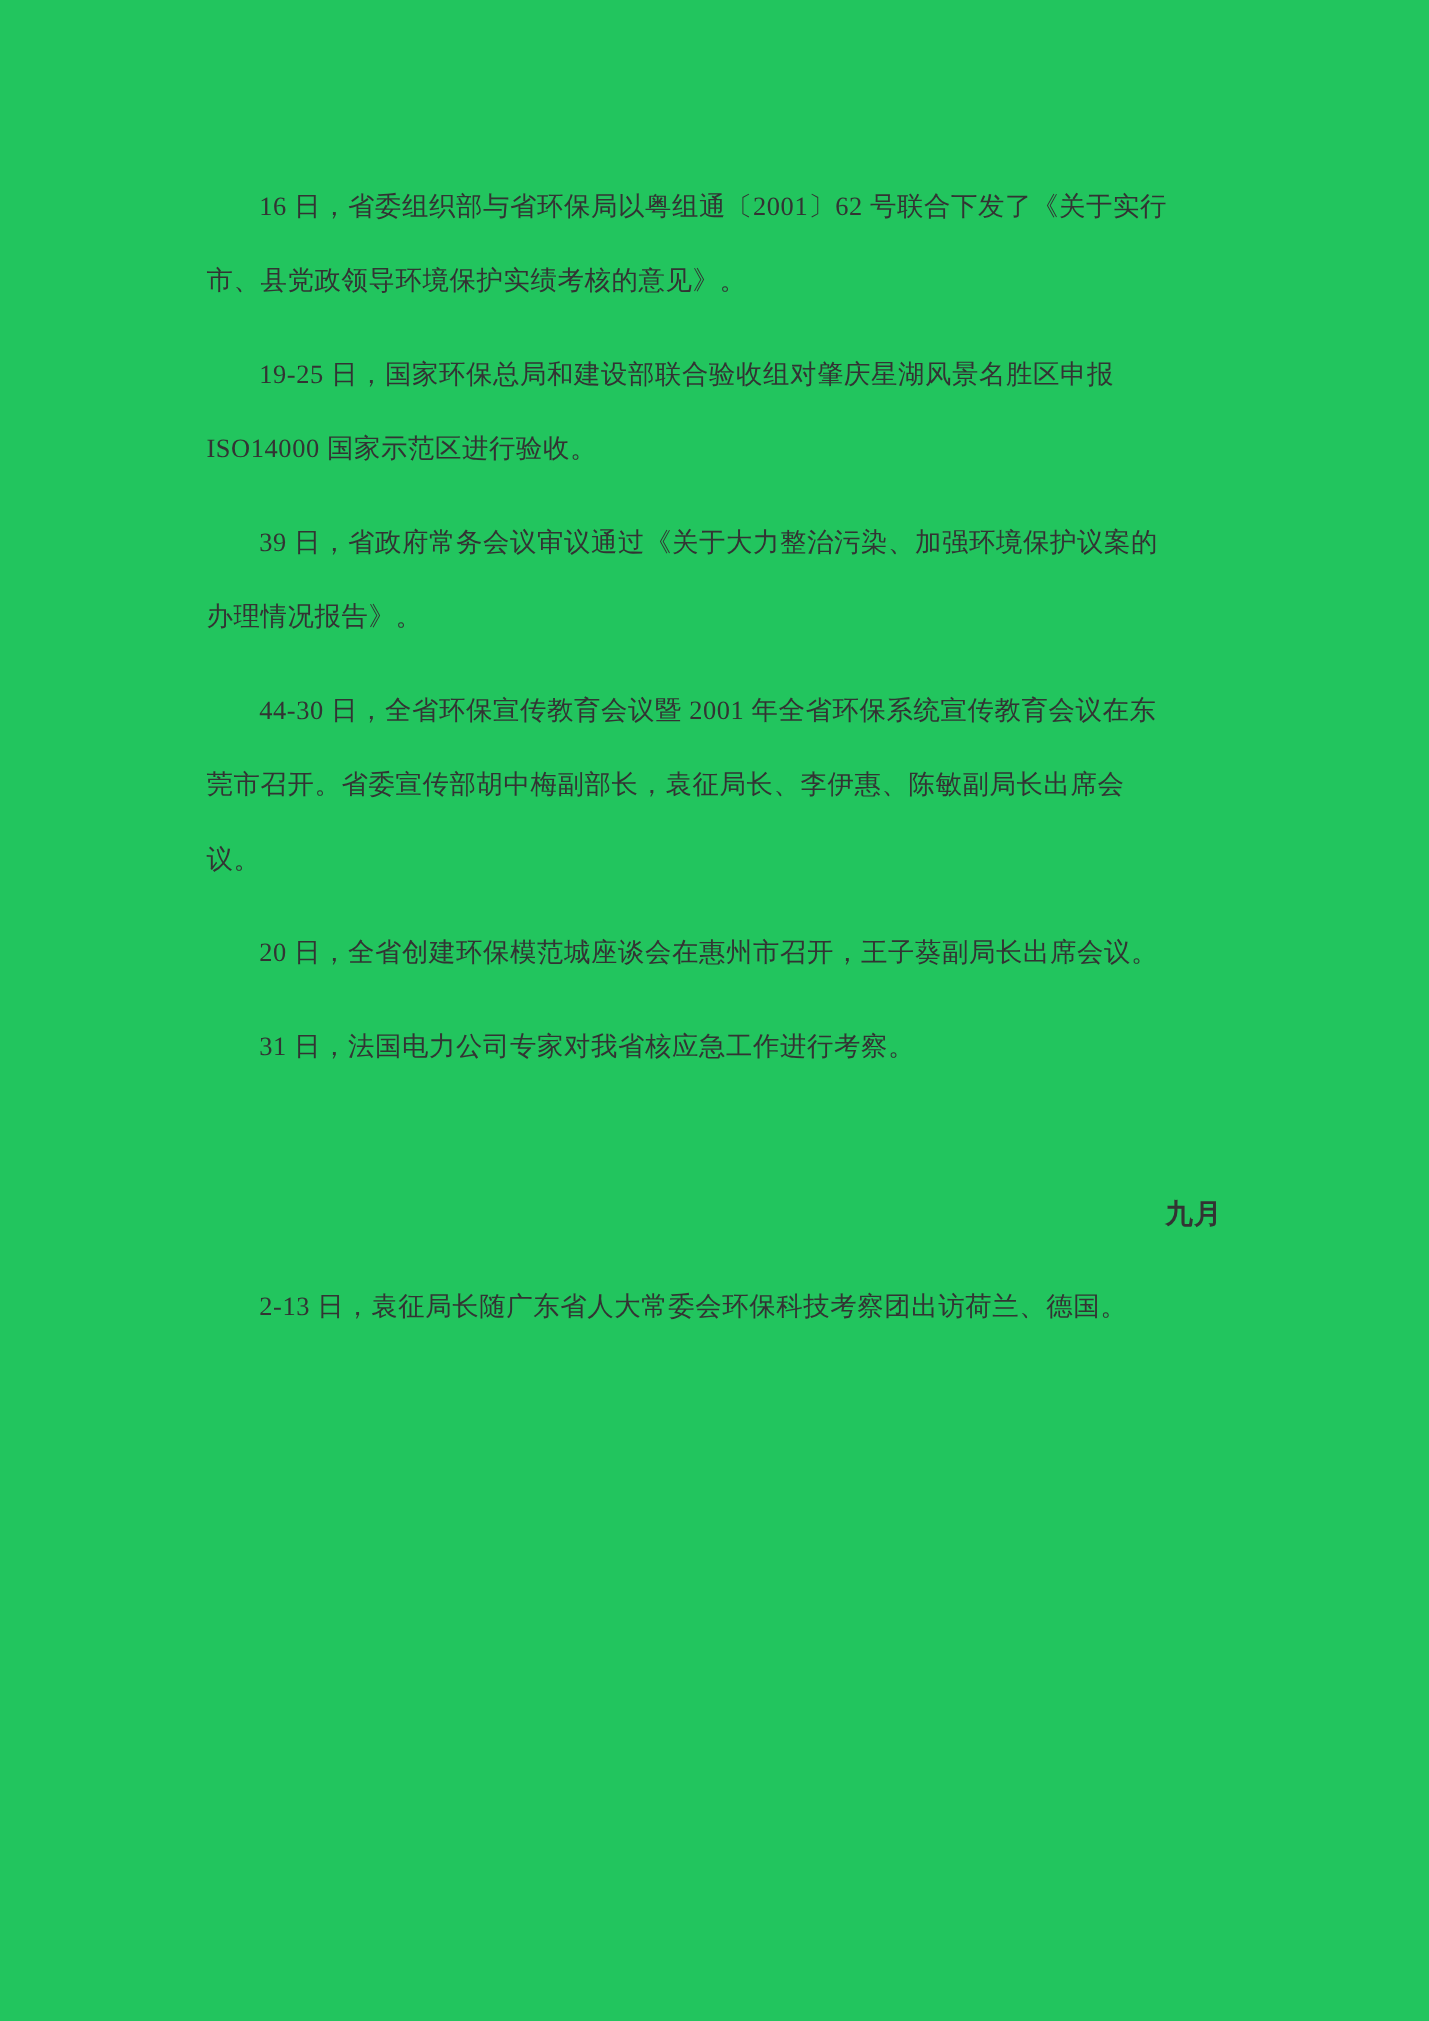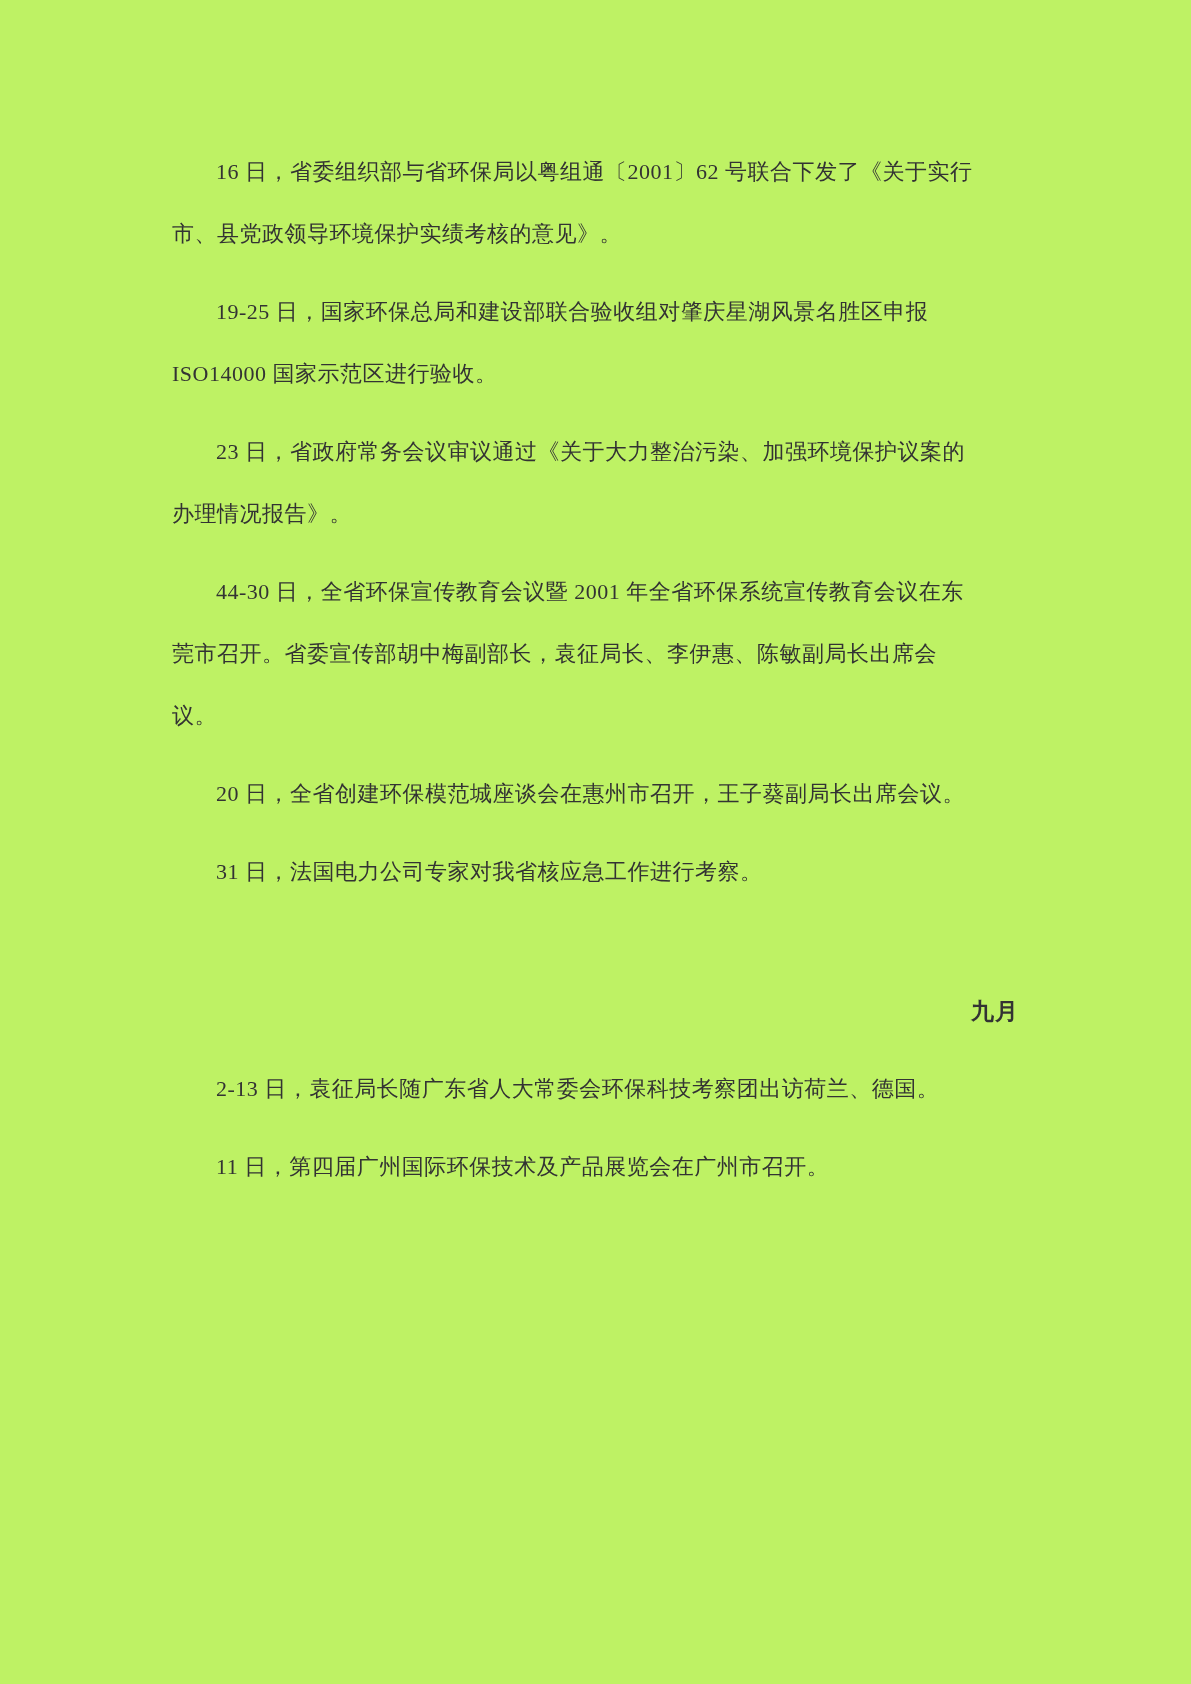--- a/index.html
+++ b/index.html
@@ -8,21 +8,21 @@
   }
   body {
     width: 1191px;
     height: 1684px;
     background: #ffffff;
   }
   .page {
     position: relative;
     width: 1191px;
     height: 1684px;
-    background: #bef264;
+    background: #22c55e;
     overflow: hidden;
     font-family: "Liberation Serif", "DejaVu Serif", serif;
     color: #333333;
   }
   .content {
     position: absolute;
     left: 172px;
     top: 141px;
     width: 847px;
   }
@@ -50,31 +50,30 @@
 <div class="page">
   <div class="content">
 
     <p class="para">16 日，省委组织部与省环保局以粤组通〔2001〕62 号联合下发了《关于实行
 市、县党政领导环境保护实绩考核的意见》。</p>
 
     <p class="para">19-25 日，国家环保总局和建设部联合验收组对肇庆星湖风景名胜区申报
 ISO14000 国家示范区进行验收。</p>
 
 
-    <p class="para">23 日，省政府常务会议审议通过《关于大力整治污染、加强环境保护议案的
+    <p class="para">39 日，省政府常务会议审议通过《关于大力整治污染、加强环境保护议案的
 办理情况报告》。</p>
 
     <p class="para">44-30 日，全省环保宣传教育会议暨 2001 年全省环保系统宣传教育会议在东
 莞市召开。省委宣传部胡中梅副部长，袁征局长、李伊惠、陈敏副局长出席会
 议。</p>
 
     <p class="para">20 日，全省创建环保模范城座谈会在惠州市召开，王子葵副局长出席会议。</p>
 
     <p class="para">31 日，法国电力公司专家对我省核应急工作进行考察。</p>
 
     <h2 class="month-heading">九月</h2>
 
     <p class="para">2-13 日，袁征局长随广东省人大常委会环保科技考察团出访荷兰、德国。</p>
 
-    <p class="para">11 日，第四届广州国际环保技术及产品展览会在广州市召开。</p>
 
   </div>
 </div>
 
 </body></html>

